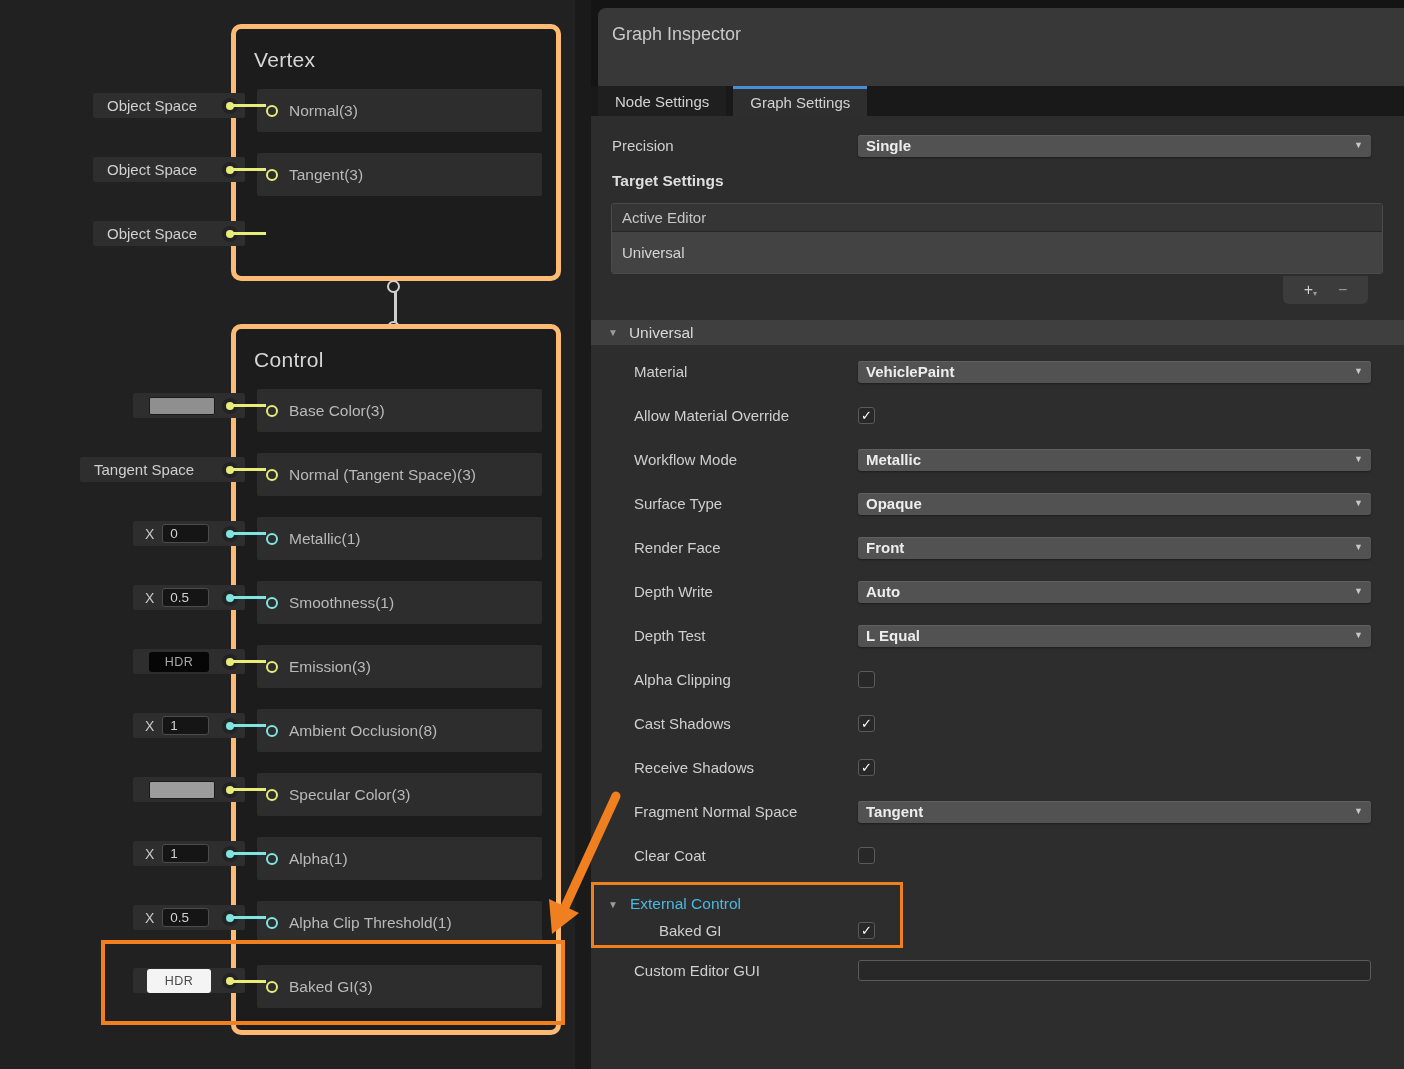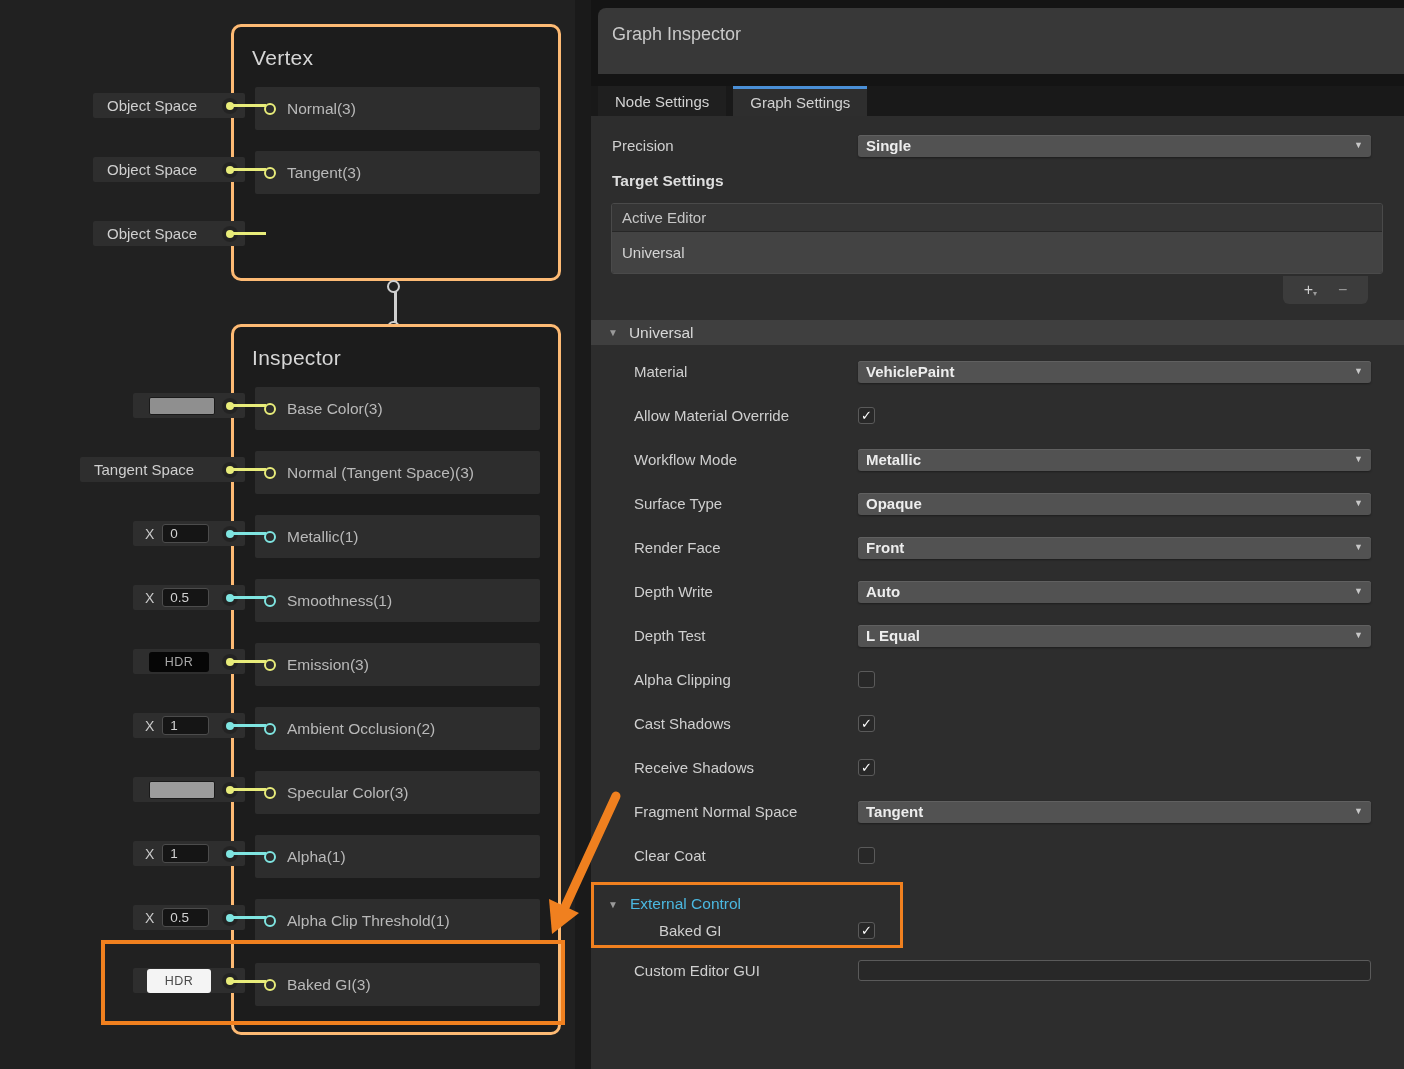--- a/index.html
+++ b/index.html
@@ -7,21 +7,21 @@
   body {
     width:1404px; height:1069px; position:relative; overflow:hidden;
     background:#141414; font-family:"Liberation Sans", sans-serif;
     -webkit-font-smoothing:antialiased;
   }
 
   
   .canvas { position:absolute; left:0; top:0; width:575px; height:1069px; background:#212121; }
   .gutter { position:absolute; left:575px; top:0; width:16px; height:1069px; background:#1a1a1a; }
 
-  .block { position:absolute; background:#1c1c1c; border:3px solid #fdba74; border-radius:10px; }
+  .block { position:absolute; background:#1c1c1c; border:5px solid #fdba74; border-radius:10px; }
   .block-title { font-size:21px; color:#d6d6d6; padding:17px 0 15px 18px; line-height:28px; letter-spacing:.3px; }
   .block-row { width:285px; height:43px; margin:0 0 21px 21px; background:#2d2d2d; border-radius:2px;
                display:flex; align-items:center; }
   .port { width:12px; height:12px; border-radius:50%; border:2.5px solid; margin-left:9px; flex:none; background:#2d2d2d; }
   .port.v3 { border-color:#E8EC7A; }
   .port.v1 { border-color:#7FE5E1; }
   .block-row-label { margin-left:11px; font-size:15.5px; color:#b9b9b9; white-space:nowrap; }
 
   .pill { position:absolute; height:25px; background:#2e2e2e; border-radius:2px; display:flex; align-items:center; }
   .pill-dot { position:absolute; right:11px; top:50%; margin-top:-4px; width:8px; height:8px; border-radius:50%;
@@ -40,21 +40,21 @@
 
   .link { position:absolute; height:2.5px; width:33px; }
   .link.v3 { background:#E8EC7A; }
   .link.v1 { background:#7FE5E1; }
 
   .sc-circle { position:absolute; width:13px; height:13px; border:2.5px solid #cfcfcf; border-radius:50%; background:#212121; }
   .sc-line { position:absolute; width:2.5px; background:#cfcfcf; }
 
   
   .inspector { position:absolute; left:591px; top:0; width:813px; height:1069px; background:#141414; }
-  .insp-header { position:absolute; left:7px; right:0; top:8px; height:66px; background:#383838; border-radius:8px 0 0 0; }
+  .insp-header { position:absolute; left:7px; right:0; top:8px; height:78px; background:#383838; border-radius:8px 0 0 0; }
   .insp-title { padding:16px 0 0 14px; font-size:18px; color:#c9c9c9; }
   .tabbar { position:absolute; left:0; right:0; top:86px; height:30px; background:#191919; display:flex; padding-left:7px; }
   .tab { height:30px; display:flex; align-items:center; padding:0 17px; font-size:15px; color:#d2d2d2; }
   .tab.inactive { background:#1f1f1f; }
   .tab.active { background:#2e2e2e; border-top:3px solid #4A8FD6; margin-left:7px; }
   .content { position:absolute; left:0; right:0; top:116px; bottom:0; background:#2d2d2d; overflow:hidden; }
 
   .row { display:flex; align-items:center; height:35px; }
   .row-label   { width:267px; padding-left:21px; font-size:15px; color:#cfcfcf; flex:none; white-space:nowrap; }
   .row-label.indent1 { padding-left:43px; }
@@ -135,21 +135,21 @@
     <span class="pill-label">Object Space</span>
     <span class="pill-dot dot-v3"></span>
   </div>
   <div class="link v3" style="left:233px; top:232px;"></div>
 
   <div class="sc-line" style="left:394px; top:292px; height:32px;"></div>
   <div class="sc-circle" style="left:387px; top:280px;"></div>
   <div class="sc-circle" style="left:387px; top:321px;"></div>
 
   <div class="block" style="left:231px; top:324px; width:330px; height:711px;">
-    <div class="block-title">Inspector</div>
+    <div class="block-title">Control</div>
     <div class="block-row">
       <span class="port v3"></span>
       <span class="block-row-label">Base Color(3)</span>
     </div>
     <div class="block-row">
       <span class="port v3"></span>
       <span class="block-row-label">Normal (Tangent Space)(3)</span>
     </div>
     <div class="block-row">
       <span class="port v1"></span>
@@ -158,21 +158,21 @@
     <div class="block-row">
       <span class="port v1"></span>
       <span class="block-row-label">Smoothness(1)</span>
     </div>
     <div class="block-row">
       <span class="port v3"></span>
       <span class="block-row-label">Emission(3)</span>
     </div>
     <div class="block-row">
       <span class="port v1"></span>
-      <span class="block-row-label">Ambient Occlusion(2)</span>
+      <span class="block-row-label">Ambient Occlusion(8)</span>
     </div>
     <div class="block-row">
       <span class="port v3"></span>
       <span class="block-row-label">Specular Color(3)</span>
     </div>
     <div class="block-row">
       <span class="port v1"></span>
       <span class="block-row-label">Alpha(1)</span>
     </div>
     <div class="block-row">

